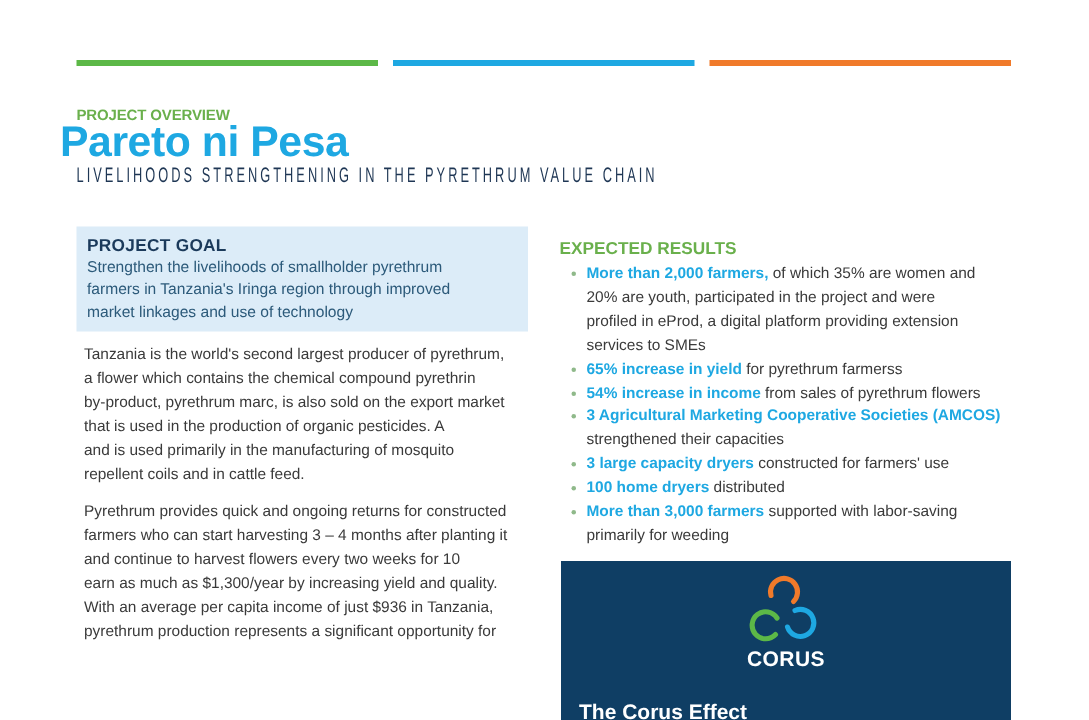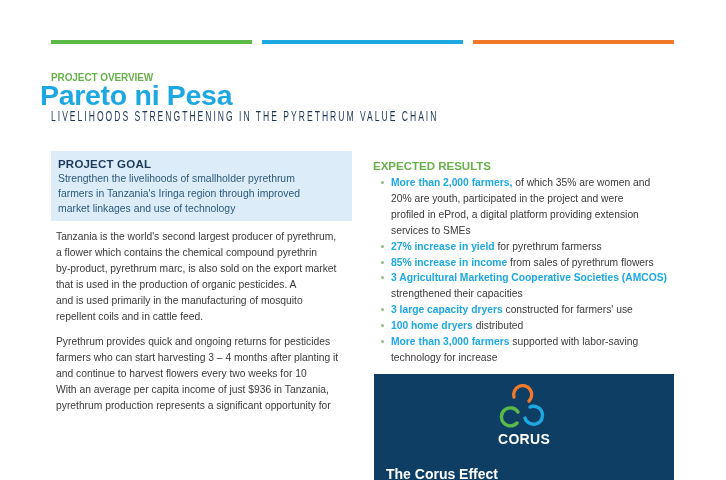--- a/index.html
+++ b/index.html
@@ -96,46 +96,47 @@
 <div class="body-para p1">
   <div class="body-line">Tanzania is the world's second largest producer of pyrethrum,</div>
   <div class="body-line">a flower which contains the chemical compound pyrethrin</div>
   <div class="body-line">by-product, pyrethrum marc, is also sold on the export market</div>
   <div class="body-line">that is used in the production of organic pesticides. A</div>
   <div class="body-line">and is used primarily in the manufacturing of mosquito</div>
   <div class="body-line">repellent coils and in cattle feed.</div>
 </div>
 
 <div class="body-para p2">
-  <div class="body-line">Pyrethrum provides quick and ongoing returns for pesticides</div>
+  <div class="body-line">Pyrethrum provides quick and ongoing returns for constructed</div>
   <div class="body-line">farmers who can start harvesting 3 – 4 months after planting it</div>
   <div class="body-line">and continue to harvest flowers every two weeks for 10</div>
+  <div class="body-line">earn as much as $1,300/year by increasing yield and quality.</div>
   <div class="body-line">With an average per capita income of just $936 in Tanzania,</div>
   <div class="body-line">pyrethrum production represents a significant opportunity for</div>
 </div>
 
 <div class="results-title">EXPECTED RESULTS</div>
 <div class="results-list">
 
   <div class="result-item">
     <span class="bullet"></span>
     <div class="result-line"><span class="hl">More than 2,000 farmers,</span><span> of which 35% are women and</span></div>
     <div class="result-line">20% are youth, participated in the project and were</div>
     <div class="result-line">profiled in eProd, a digital platform providing extension</div>
     <div class="result-line">services to SMEs</div>
   </div>
 
   <div class="result-item">
     <span class="bullet"></span>
-    <div class="result-line"><span class="hl">27% increase in yield</span><span> for pyrethrum farmerss</span></div>
+    <div class="result-line"><span class="hl">65% increase in yield</span><span> for pyrethrum farmerss</span></div>
   </div>
 
   <div class="result-item">
     <span class="bullet"></span>
-    <div class="result-line"><span class="hl">85% increase in income</span><span> from sales of pyrethrum flowers</span></div>
+    <div class="result-line"><span class="hl">54% increase in income</span><span> from sales of pyrethrum flowers</span></div>
   </div>
 
   <div class="result-item">
     <span class="bullet"></span>
     <div class="result-line"><span class="hl">3 Agricultural Marketing Cooperative Societies (AMCOS)</span><span></span></div>
     <div class="result-line">strengthened their capacities</div>
   </div>
 
   <div class="result-item">
     <span class="bullet"></span>
@@ -143,21 +144,21 @@
   </div>
 
   <div class="result-item">
     <span class="bullet"></span>
     <div class="result-line"><span class="hl">100 home dryers</span><span> distributed</span></div>
   </div>
 
   <div class="result-item">
     <span class="bullet"></span>
     <div class="result-line"><span class="hl">More than 3,000 farmers</span><span> supported with labor-saving</span></div>
-    <div class="result-line">technology for increase</div>
+    <div class="result-line">primarily for weeding</div>
   </div>
 </div>
 
 <div class="corus-box">
   <svg class="corus-logo" viewBox="0 0 52 48">
 
     <path d="M 16 16 A 9 9 0 1 1 31 20" fill="none" stroke="#f07a2a" stroke-width="3.4" stroke-linecap="round"></path>
 
     <path d="M 20 31 A 9 9 0 1 0 19 42" fill="none" stroke="#5cb847" stroke-width="3.4" stroke-linecap="round"></path>
 

